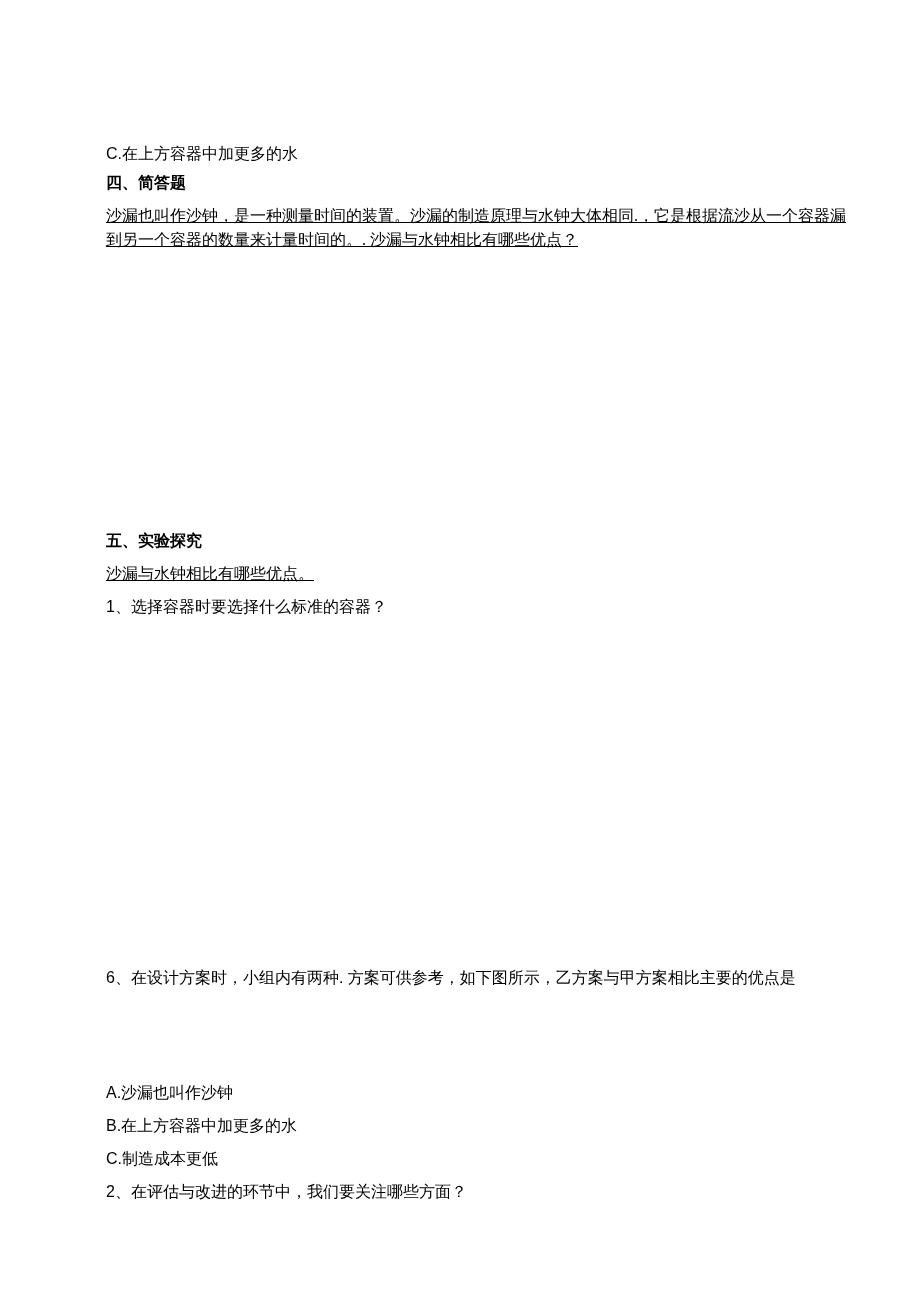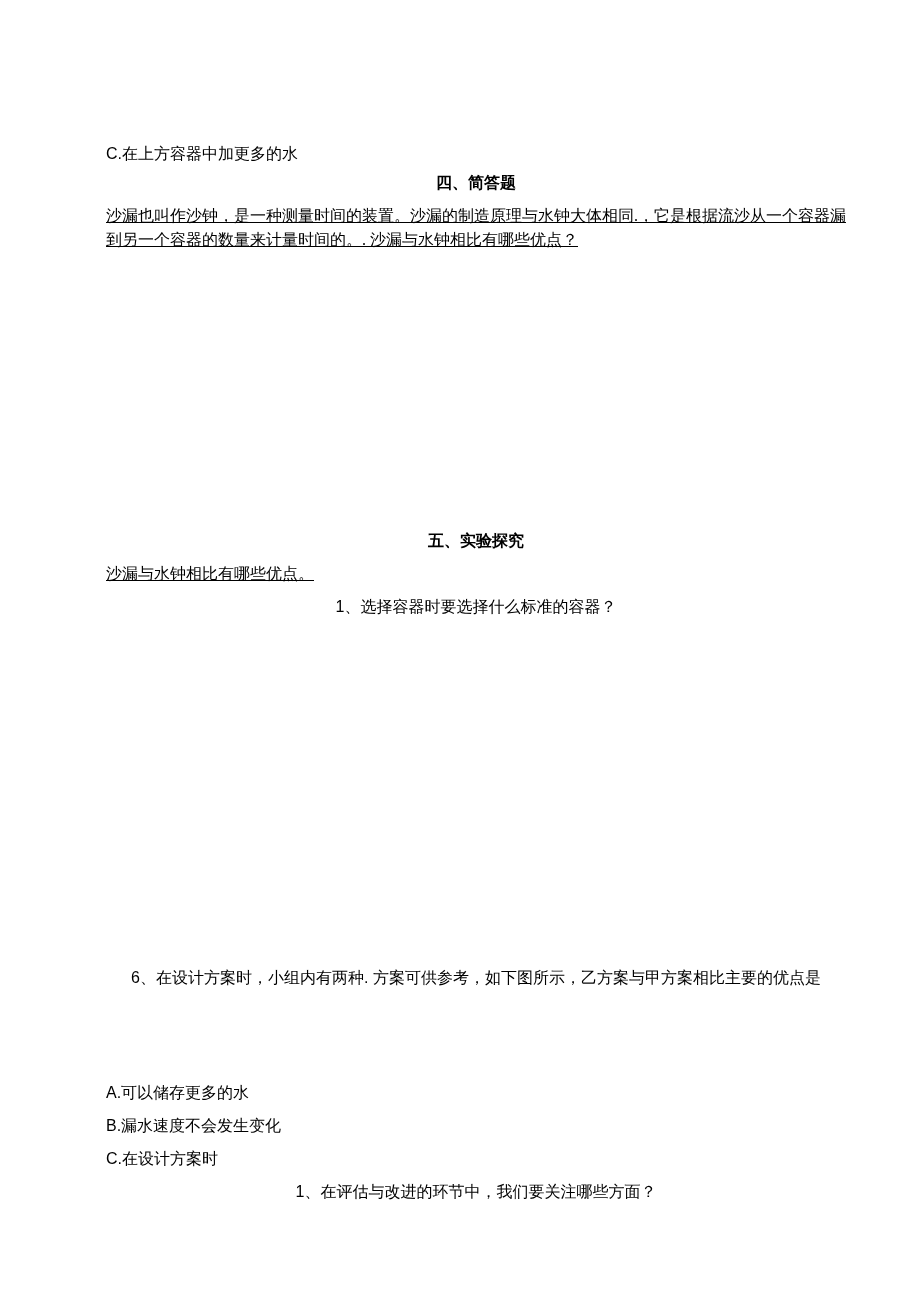--- a/index.html
+++ b/index.html
@@ -19,30 +19,28 @@
     }
     .option-line {
       font-family: Arial, "SimSun", sans-serif;
       margin-bottom: 2px;
     }
     .section-heading {
       font-weight: bold;
       font-family: "SimHei", "黑体", sans-serif;
       margin-top: 4px;
       margin-bottom: 2px;
-      text-align: center;
     }
     .body-text {
       margin-bottom: 2px;
       text-decoration: underline;
     }
     .numbered-line {
       font-family: Arial, "SimSun", sans-serif;
       margin-bottom: 2px;
-      text-align: center;
     }
     .gap-small {
       height: 260px;
     }
     .gap-medium {
       height: 330px;
     }
     .gap-tiny {
       height: 75px;
     }
@@ -63,17 +61,17 @@
 <div class="body-text">沙漏与水钟相比有哪些优点。</div>
 
 <div class="numbered-line">1、选择容器时要选择什么标准的容器？</div>
 
 <div class="gap-medium"></div>
 
 <div class="numbered-line">6、在设计方案时，小组内有两种. 方案可供参考，如下图所示，乙方案与甲方案相比主要的优点是</div>
 
 <div class="gap-tiny"></div>
 
-<div class="option-line">A.可以储存更多的水</div>
-<div class="option-line">B.漏水速度不会发生变化</div>
-<div class="option-line">C.在设计方案时</div>
+<div class="option-line">A.沙漏也叫作沙钟</div>
+<div class="option-line">B.在上方容器中加更多的水</div>
+<div class="option-line">C.制造成本更低</div>
 
-<div class="numbered-line">1、在评估与改进的环节中，我们要关注哪些方面？</div>
+<div class="numbered-line">2、在评估与改进的环节中，我们要关注哪些方面？</div>
 
 </body></html>

